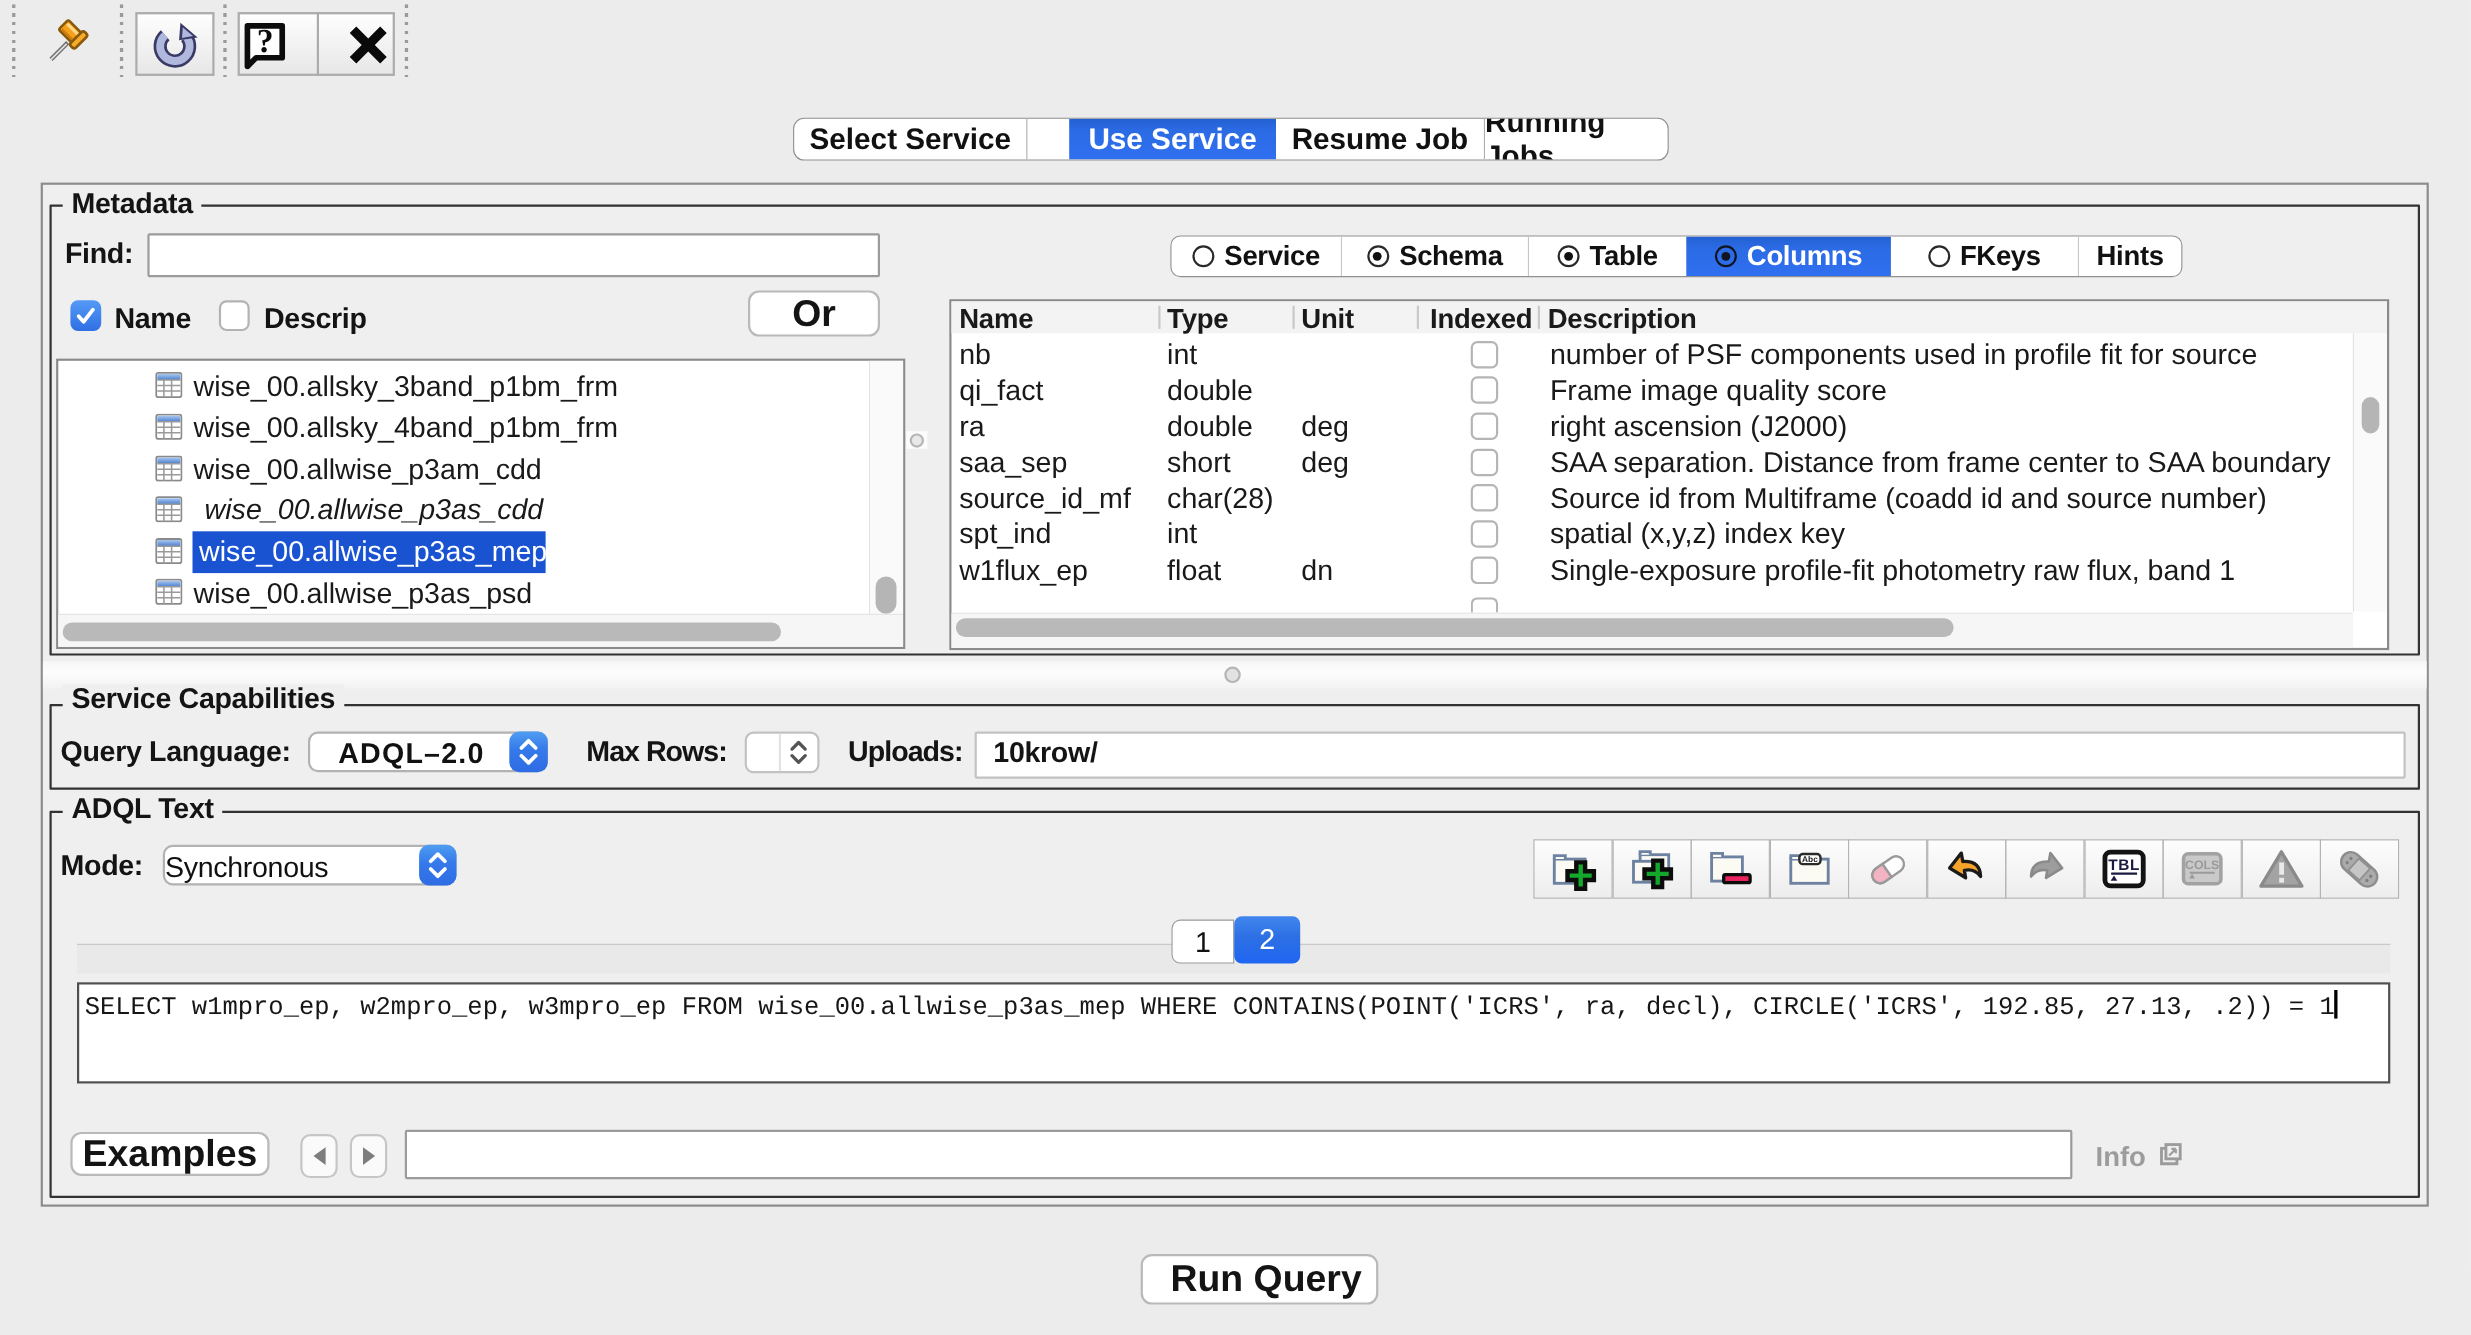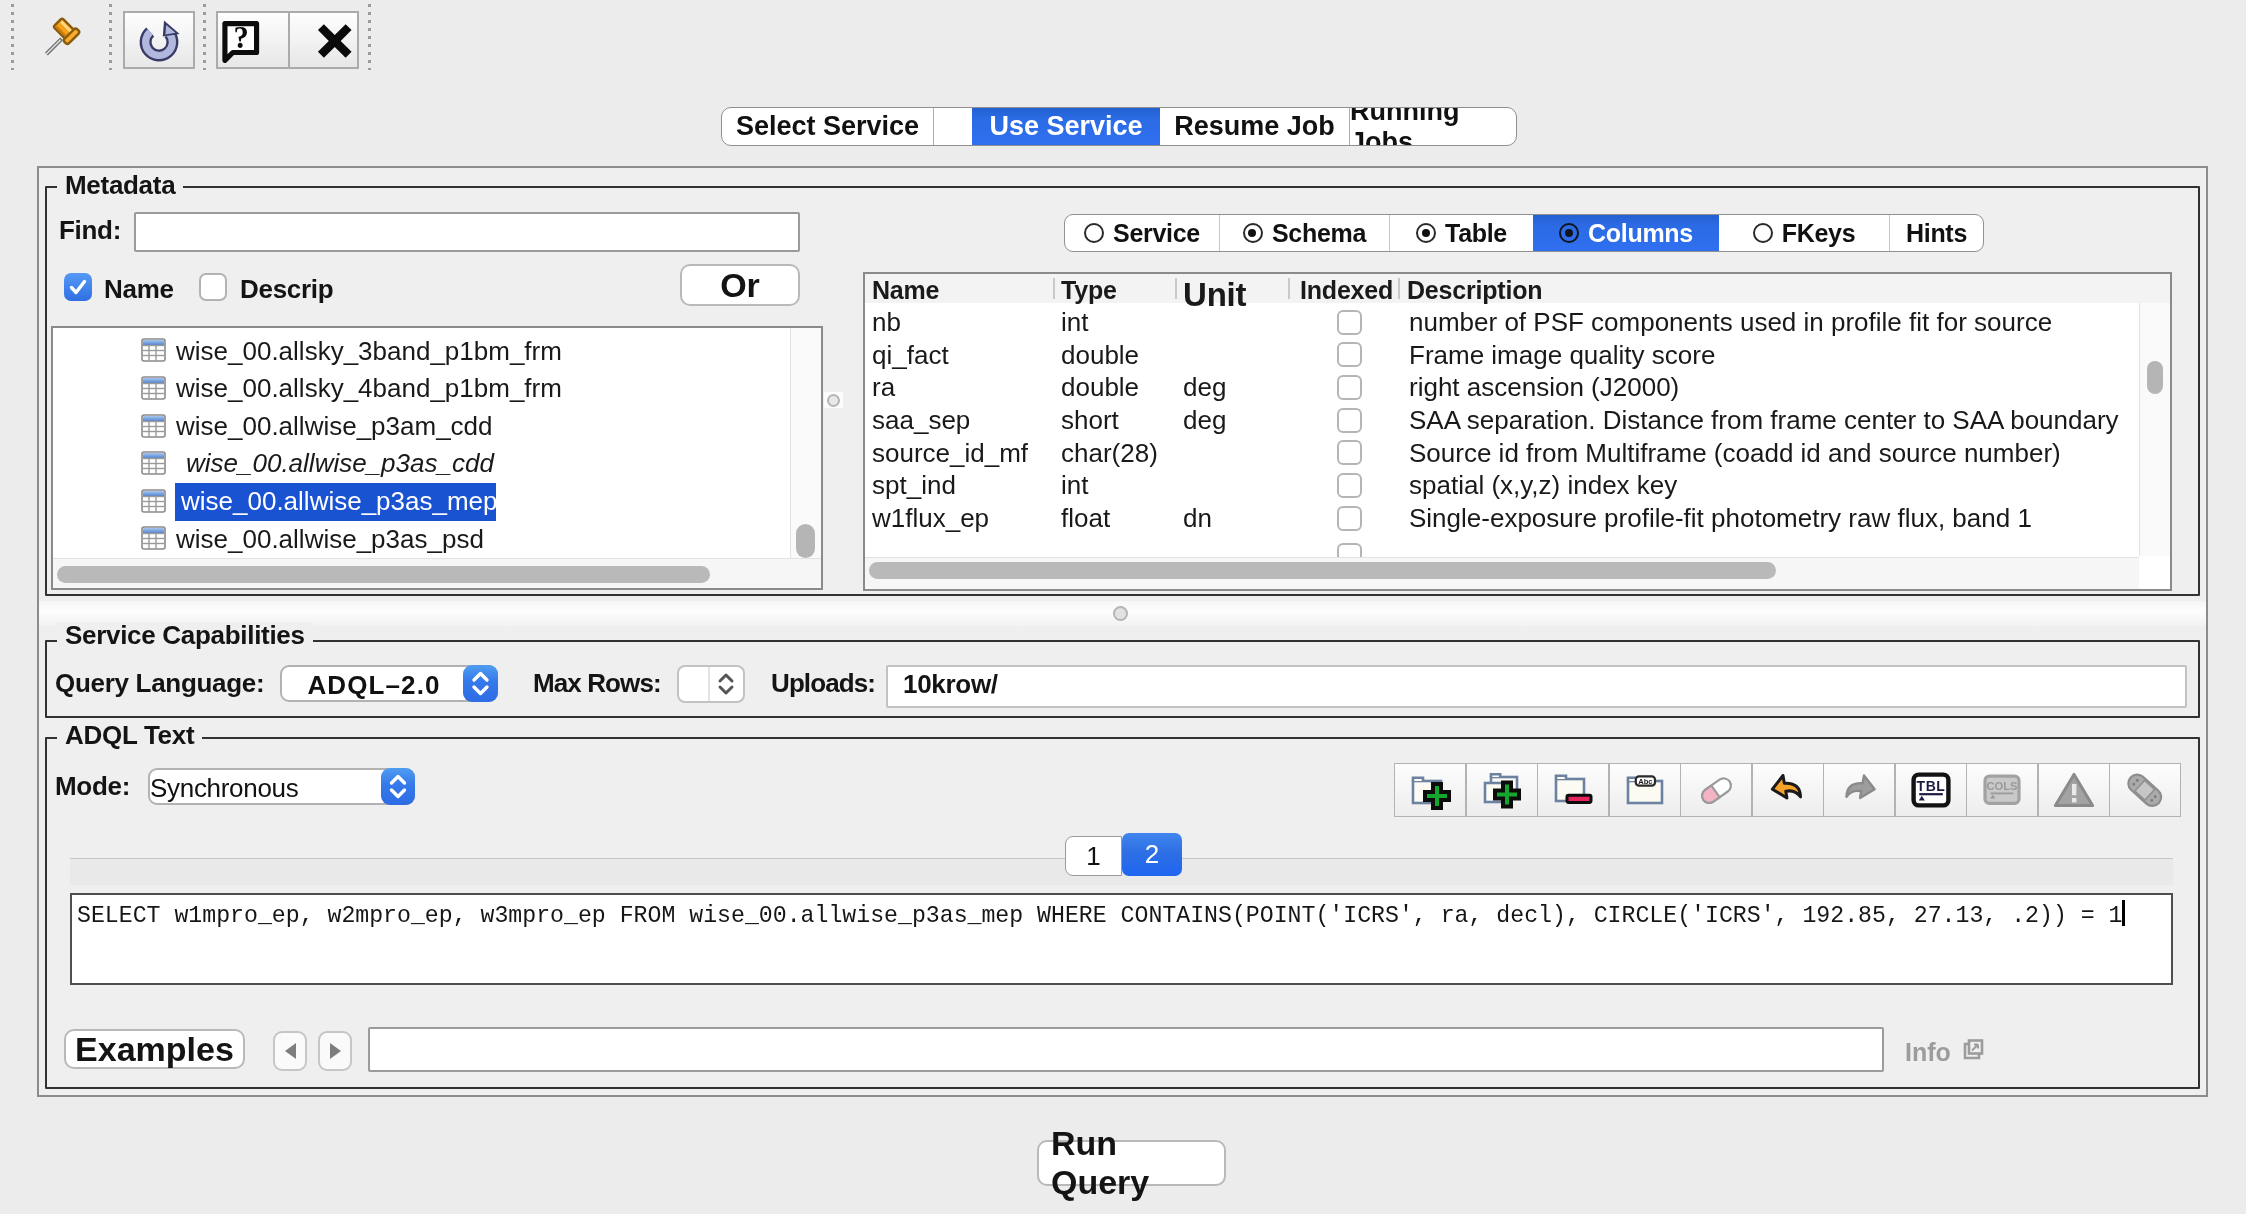--- a/index.html
+++ b/index.html
@@ -177,21 +177,21 @@
   <div class="rseg" style="width:143px;"><span class="rad dot"></span>Table</div>
   <div class="rseg" style="width:186px;background:linear-gradient(180deg,#2360d2 0%,#2b6be4 30%,#306ff0 100%);color:#fff;"><span class="rad dot dk"></span>Columns</div>
   <div class="rseg" style="width:171px;border-right:1.5px solid #c6c6c6;"><span class="rad"></span>FKeys</div>
   <div class="rseg" style="flex:1;">Hints</div>
 </div>
 
 <div class="panel" style="left:863px;top:272px;width:1309px;height:319px;"></div>
 <div class="abs" style="left:865px;top:274px;width:1305px;height:29px;background:#f3f3f3;"></div>
 <div class="abs" style="left:872px;top:276px;font-size:25px;font-weight:700;letter-spacing:-0.2px;color:#1a1a1a;">Name</div>
 <div class="abs" style="left:1061px;top:276px;font-size:25px;font-weight:700;letter-spacing:-0.2px;color:#1a1a1a;">Type</div>
-<div class="abs" style="left:1183px;top:276px;font-size:33px;font-weight:700;letter-spacing:-0.2px;color:#1a1a1a;">Unit</div>
+<div class="abs" style="left:1183px;top:276px;font-size:25px;font-weight:700;letter-spacing:-0.2px;color:#1a1a1a;">Unit</div>
 <div class="abs" style="left:1300px;top:276px;font-size:25px;font-weight:700;letter-spacing:-0.2px;color:#1a1a1a;">Indexed</div>
 <div class="abs" style="left:1407px;top:276px;font-size:25px;font-weight:700;letter-spacing:-0.2px;color:#1a1a1a;">Description</div>
 <div class="abs" style="left:1053px;top:278px;width:2px;height:21px;background:#c9c9c9;"></div>
 <div class="abs" style="left:1175px;top:278px;width:2px;height:21px;background:#c9c9c9;"></div>
 <div class="abs" style="left:1288px;top:278px;width:2px;height:21px;background:#c9c9c9;"></div>
 <div class="abs" style="left:1398px;top:278px;width:2px;height:21px;background:#c9c9c9;"></div>
 <div class="txt" style="left:872px;top:309px;">nb</div>
 <div class="txt" style="left:1061px;top:309px;">int</div>
 <div class="abs" style="left:1337px;top:310px;width:25px;height:25px;background:#fff;border:2px solid #b5b5b5;border-radius:6px;box-sizing:border-box;"></div>
 <div class="txt" style="left:1409px;top:309px;text-align:right;">number of PSF components used in profile fit for source</div>
@@ -374,14 +374,14 @@
     <div style="width:0;height:0;border-left:11px solid #7d7d7d;border-top:8px solid transparent;border-bottom:8px solid transparent;"></div>
   </div>
 <div class="field" style="left:368px;top:1027px;width:1516px;height:45px;"></div>
 <div class="abs" style="left:1905px;top:1038px;font-weight:700;font-size:25px;color:#9c9c9c;">Info</div>
 <svg class="abs" style="left:1961px;top:1039px;" width="23" height="23" viewBox="0 0 23 23">
     <path d="M8 5 H4 V19 H18 v-4" fill="none" stroke="#9c9c9c" stroke-width="2.6"></path>
     <rect x="8" y="1.5" width="13" height="13" fill="none" stroke="#9c9c9c" stroke-width="2.6"></rect>
     <path d="M11 11.5 L17 5.5 M17 5.5 h-4 M17 5.5 v4" fill="none" stroke="#9c9c9c" stroke-width="2"></path>
   </svg>
 
-<div class="wbtn" style="left:1037px;top:1140px;width:189px;height:46px;padding-left:12px;">Run Query</div>
+<div class="wbtn" style="left:1037px;top:1140px;width:216px;height:46px;padding-left:12px;">Run Query</div>
 
 
 </body></html>

